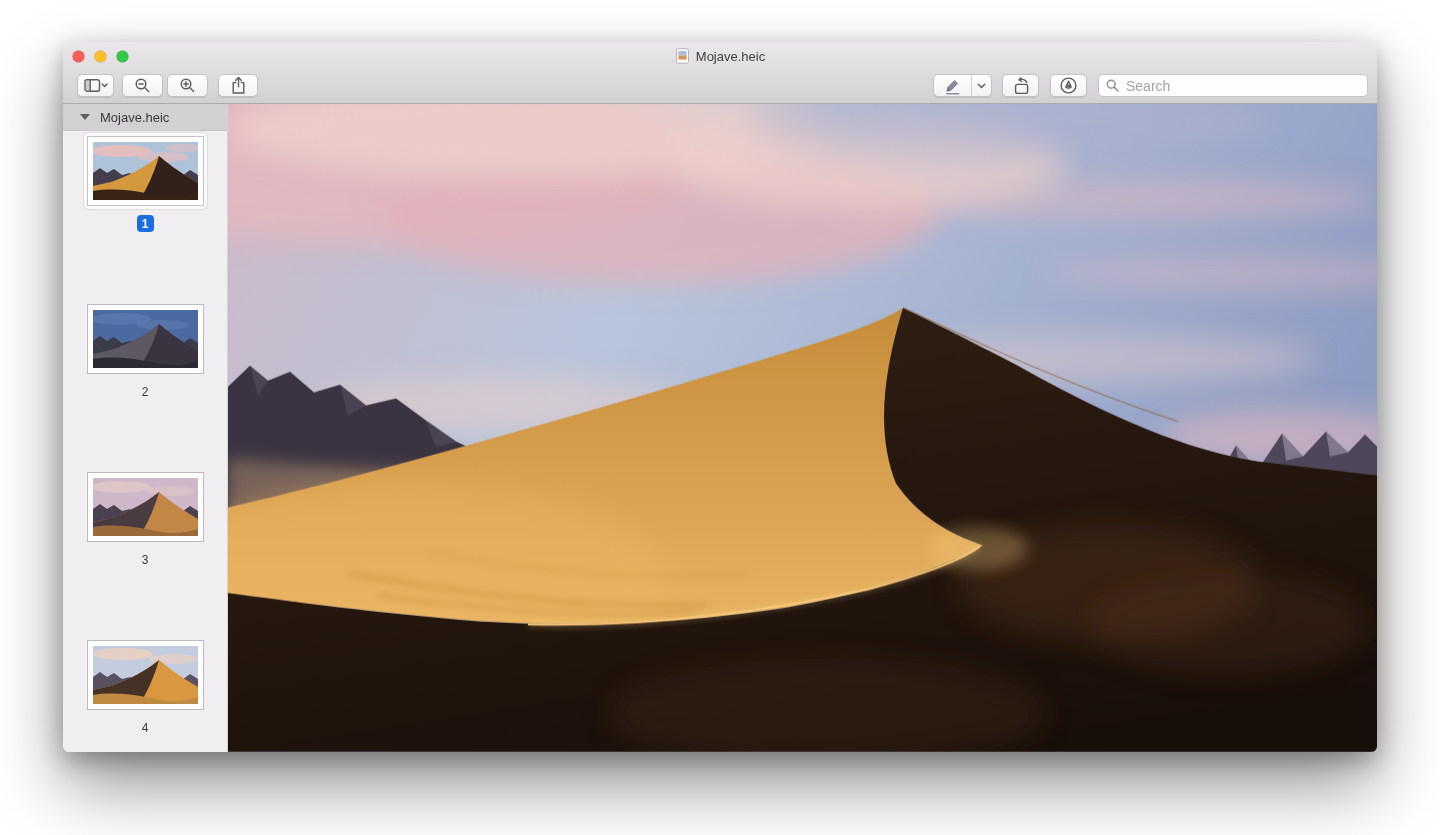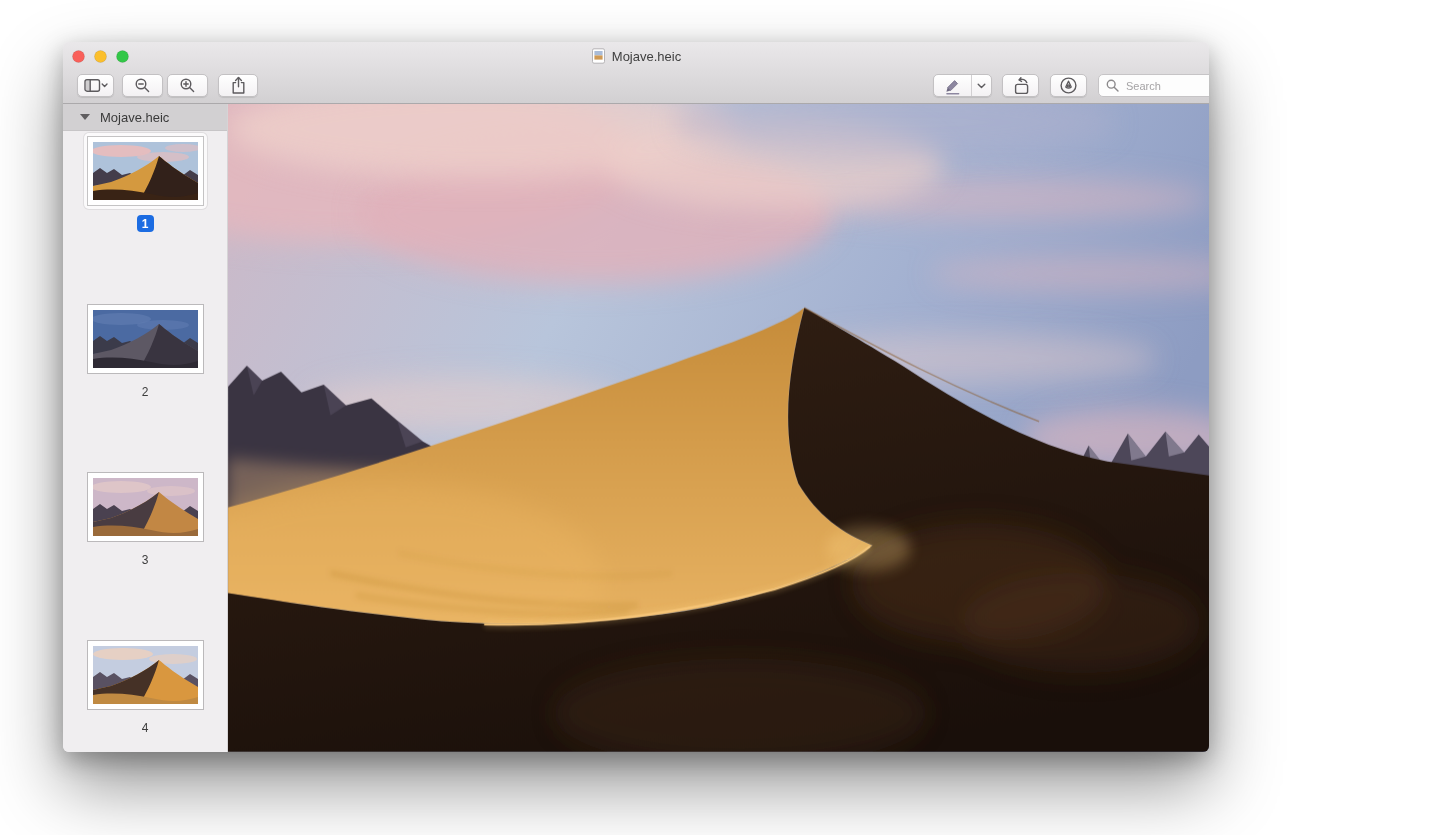--- a/index.html
+++ b/index.html
@@ -3,21 +3,21 @@
 <meta charset="utf-8">
 <style>
   html,body { margin:0; padding:0; }
   body {
     width:1440px; height:835px; position:relative; overflow:hidden;
     background:#ffffff;
     font-family:"Liberation Sans", sans-serif;
     -webkit-font-smoothing:antialiased;
   }
   .window {
-    position:absolute; left:63px; top:42px; width:1146px; height:710px;
+    position:absolute; left:63px; top:42px; width:1314px; height:710px;
     border-radius:6px; overflow:hidden; background:#f0eef0;
     box-shadow:0 34px 70px rgba(0,0,0,.42), 0 8px 24px rgba(0,0,0,.28);
     display:flex; flex-direction:column;
   }
   
   .chrome {
     flex:none; height:61px; position:relative;
     background:linear-gradient(#eae8ea, #d2d0d2);
     border-bottom:1px solid #abA9ab;
   }
@@ -37,21 +37,21 @@
   .seg { display:flex; align-items:stretch; padding:0; }
   .seg .segpart { display:flex; align-items:center; justify-content:center; }
   .seg .segdiv { width:1px; background:#d2d0d2; }
   .searchfield {
     position:absolute; top:4px; left:1035px; width:270px; height:23px; box-sizing:border-box;
     background:#fdfdfd; border:1px solid #c6c4c6; border-radius:5px;
     display:flex; align-items:center; padding:0 7px; gap:5px;
   }
   .searchfield input {
     flex:1; border:none; outline:none; background:transparent;
-    font-size:11px; color:#0f172a; font-family:"Liberation Sans", sans-serif;
+    font-size:14px; color:#0f172a; font-family:"Liberation Sans", sans-serif;
   }
   .searchfield input::placeholder { color:#a5a3a5; }
   
   .wbody { flex:1; display:flex; min-height:0; }
   .sidebar {
     flex:none; width:165px; box-sizing:border-box; background:#f0eef0;
     border-right:1px solid #d6d4d6; display:flex; flex-direction:column;
   }
   .sidebar-header {
     flex:none; height:26px; background:#d2d0d2; border-bottom:1px solid #c7c5c7;

